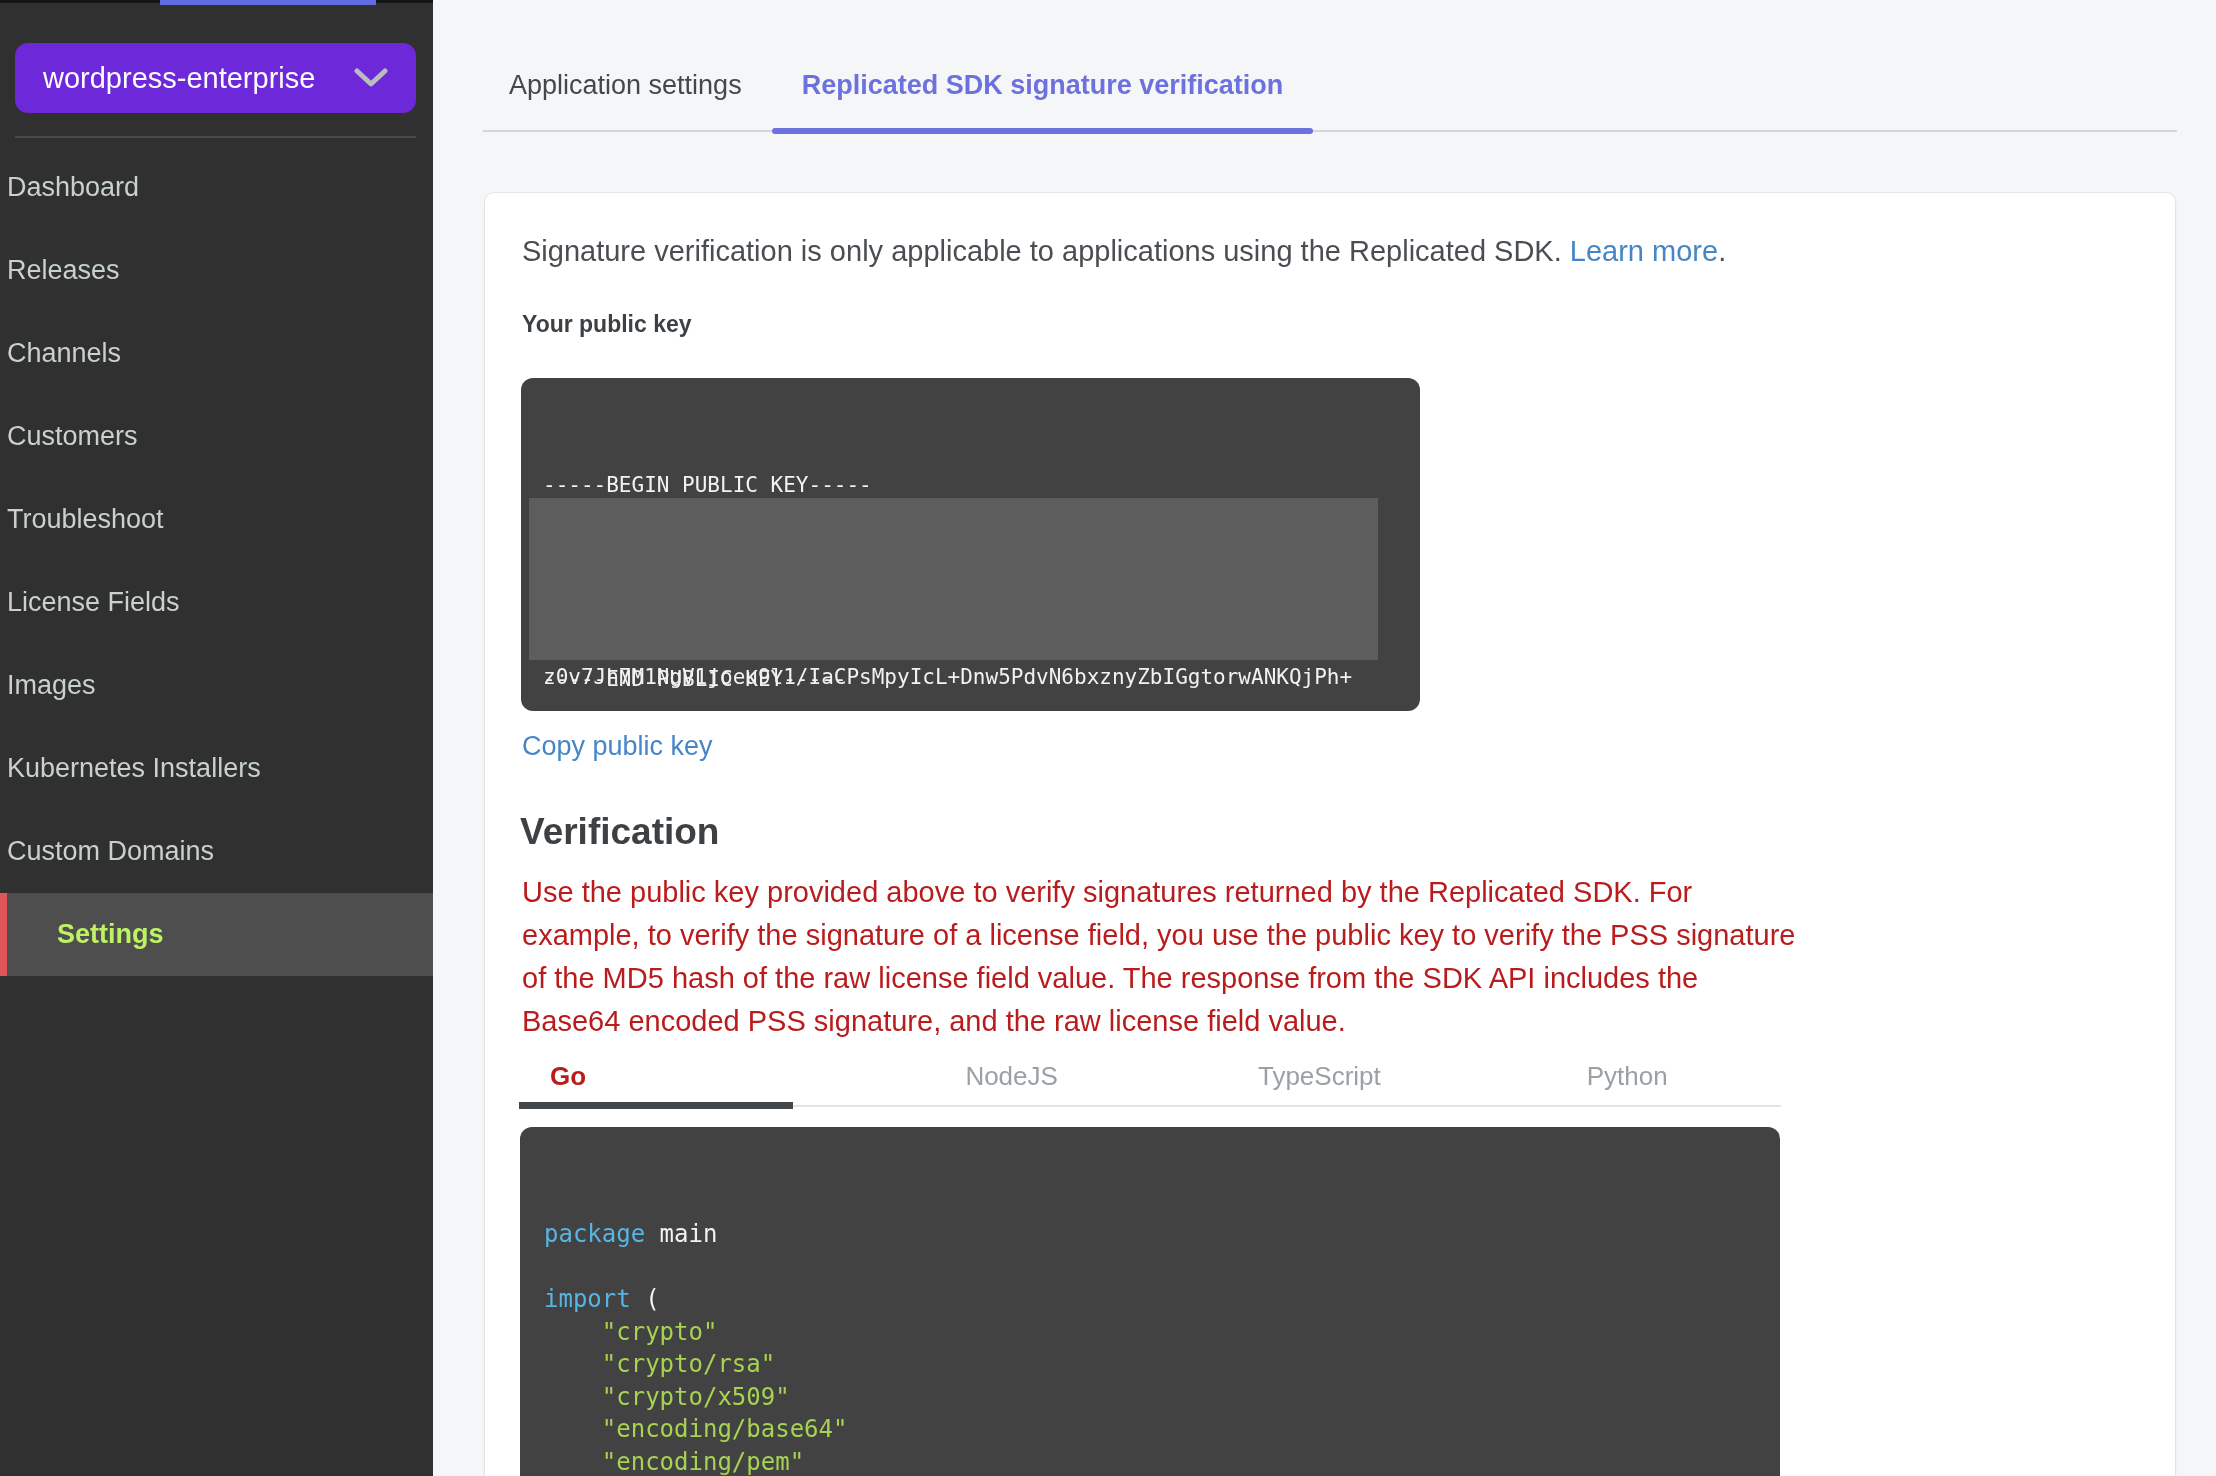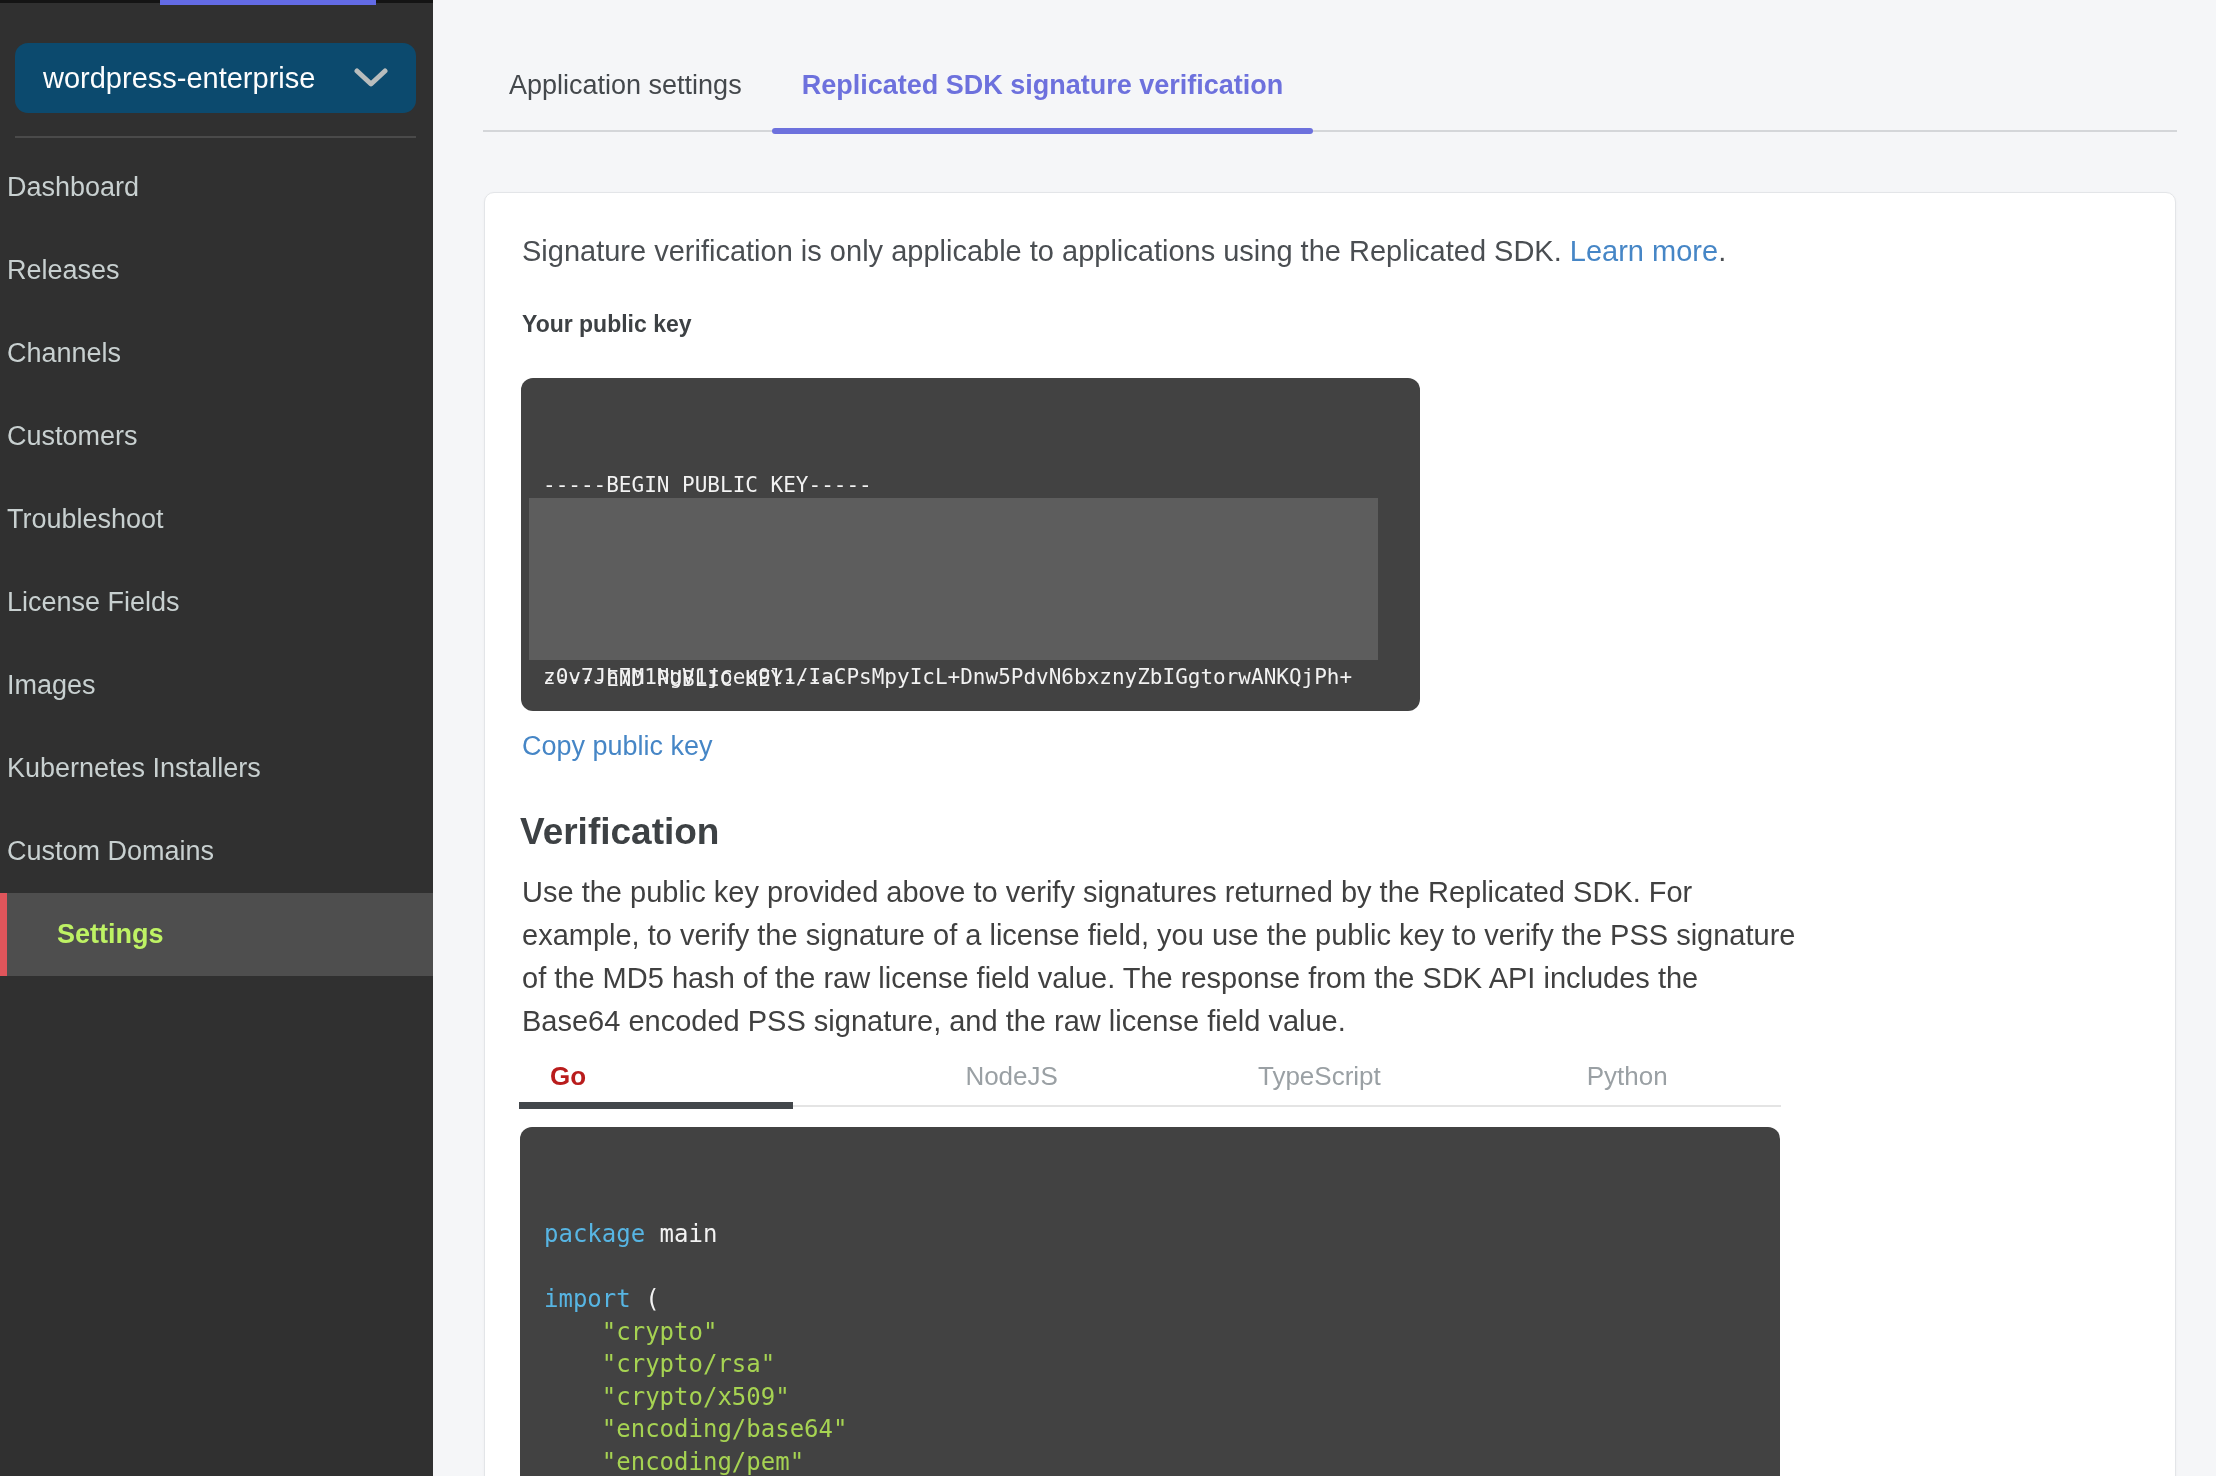--- a/index.html
+++ b/index.html
@@ -20,21 +20,21 @@
   }
   
   .sidebar{
     position:absolute;left:0;top:0;width:433px;height:1476px;
     background:#303030;
   }
   .sidebar-topstrip{position:absolute;left:0;top:0;width:433px;height:3px;background:#141414;}
   .sidebar-topblue{position:absolute;left:160px;top:0;width:216px;height:5px;background:var(--topbar-blue);}
   .app-dropdown{
     position:absolute;left:15px;top:43px;width:401px;height:70px;
-    background:#0c4a6e;border-radius:13px;
+    background:#6d28d9;border-radius:13px;
     display:flex;align-items:center;
     padding:0 28px;cursor:pointer;
   }
   .app-dropdown-label{color:#fdfdfd;font-size:29px;flex:1;white-space:nowrap;}
   .chevron-down{width:34px;height:20px;flex:none;}
   .sidebar-divider{position:absolute;left:15px;top:136px;width:401px;height:2px;background:#4a4a4a;}
   .nav{position:absolute;left:0;top:146px;width:433px;}
   .nav-item{
     height:83px;display:flex;align-items:center;
     font-size:27px;color:#c8d0d0;cursor:pointer;
@@ -82,21 +82,21 @@
     background:#5d5d5d;
   }
   .key-end{position:absolute;left:22px;top:285px;}
   .copy-link{
     position:absolute;left:37px;top:538px;font-size:27px;color:var(--link);
     text-decoration:none;cursor:pointer;
   }
   .h-verification{position:absolute;left:35px;top:618px;font-size:37px;font-weight:700;color:#3d4144;}
   .verification-paragraph{
     position:absolute;left:37px;top:678px;width:1278px;
-    font-size:29px;line-height:43px;color:#404040;
+    font-size:29px;line-height:43px;color:#b91c1c;
   }
   .lang-tabs{
     position:absolute;left:34px;top:854px;width:1262px;height:60px;
     display:flex;border-bottom:2px solid #e4e4e4;
   }
   .lang-tab{
     flex:1;display:flex;align-items:center;justify-content:center;
     font-size:26px;color:#9aa0a4;cursor:pointer;position:relative;
   }
   .lang-tab.first{justify-content:flex-start;padding-left:31px;}

